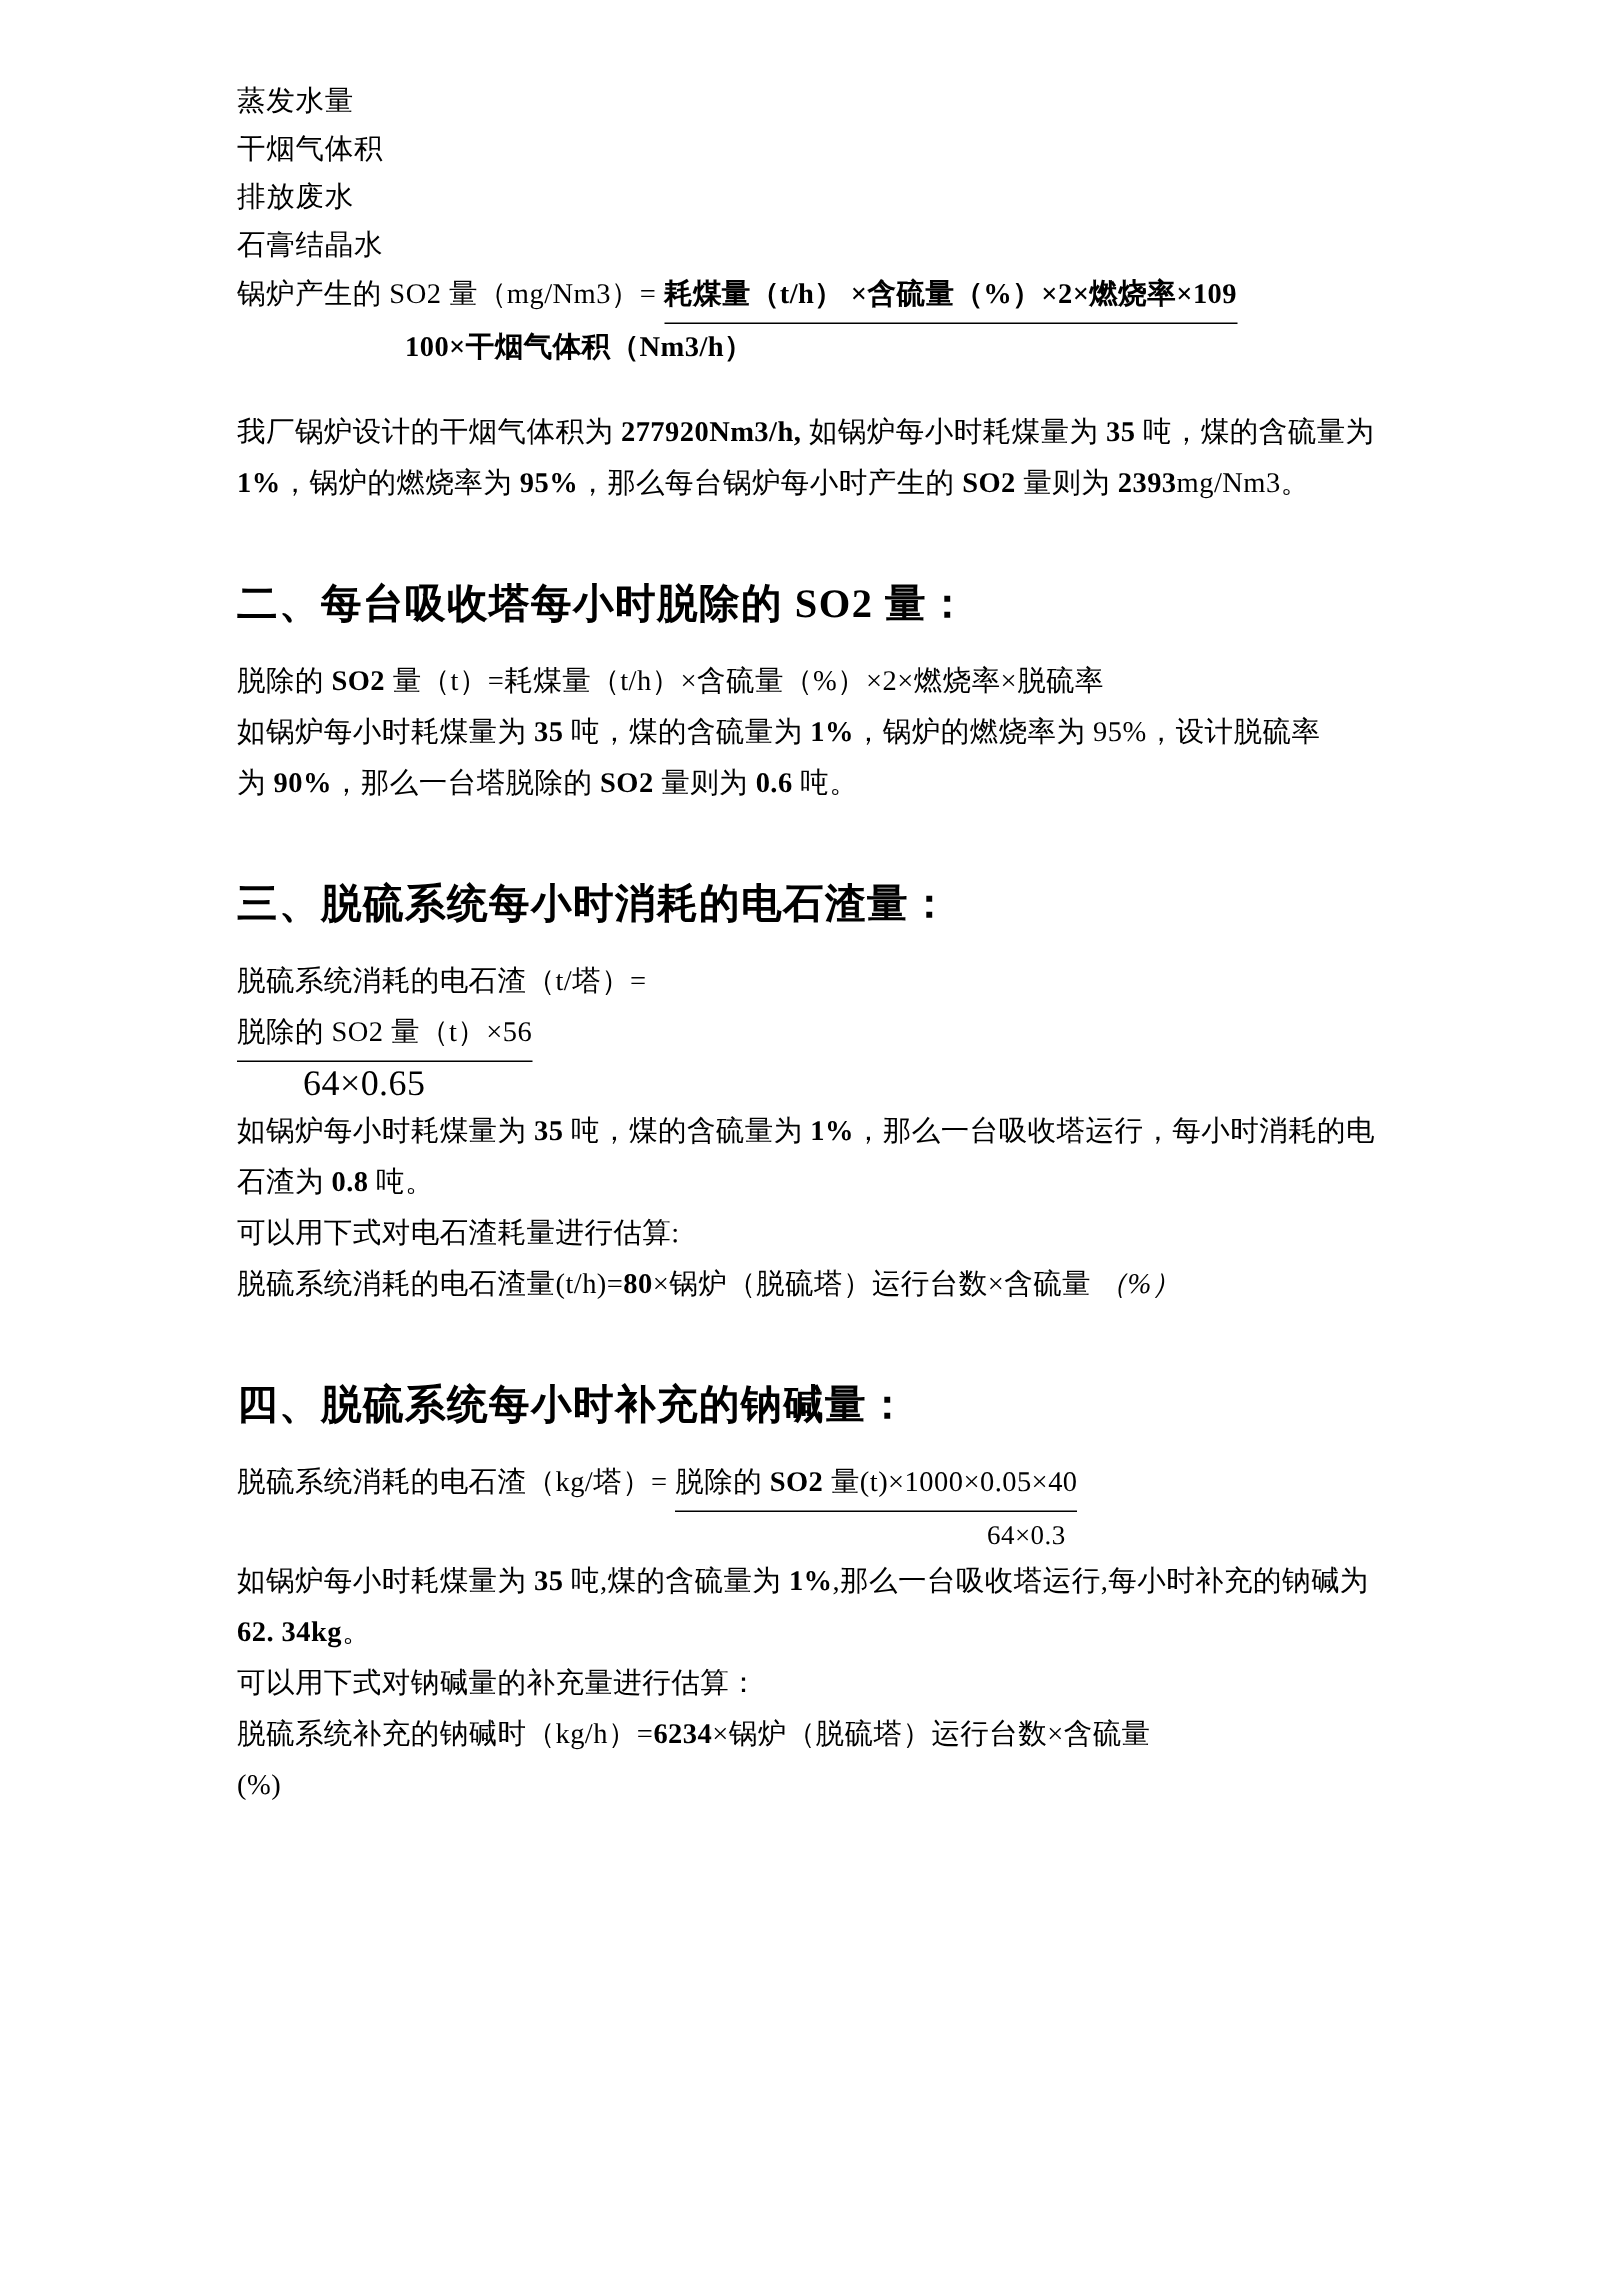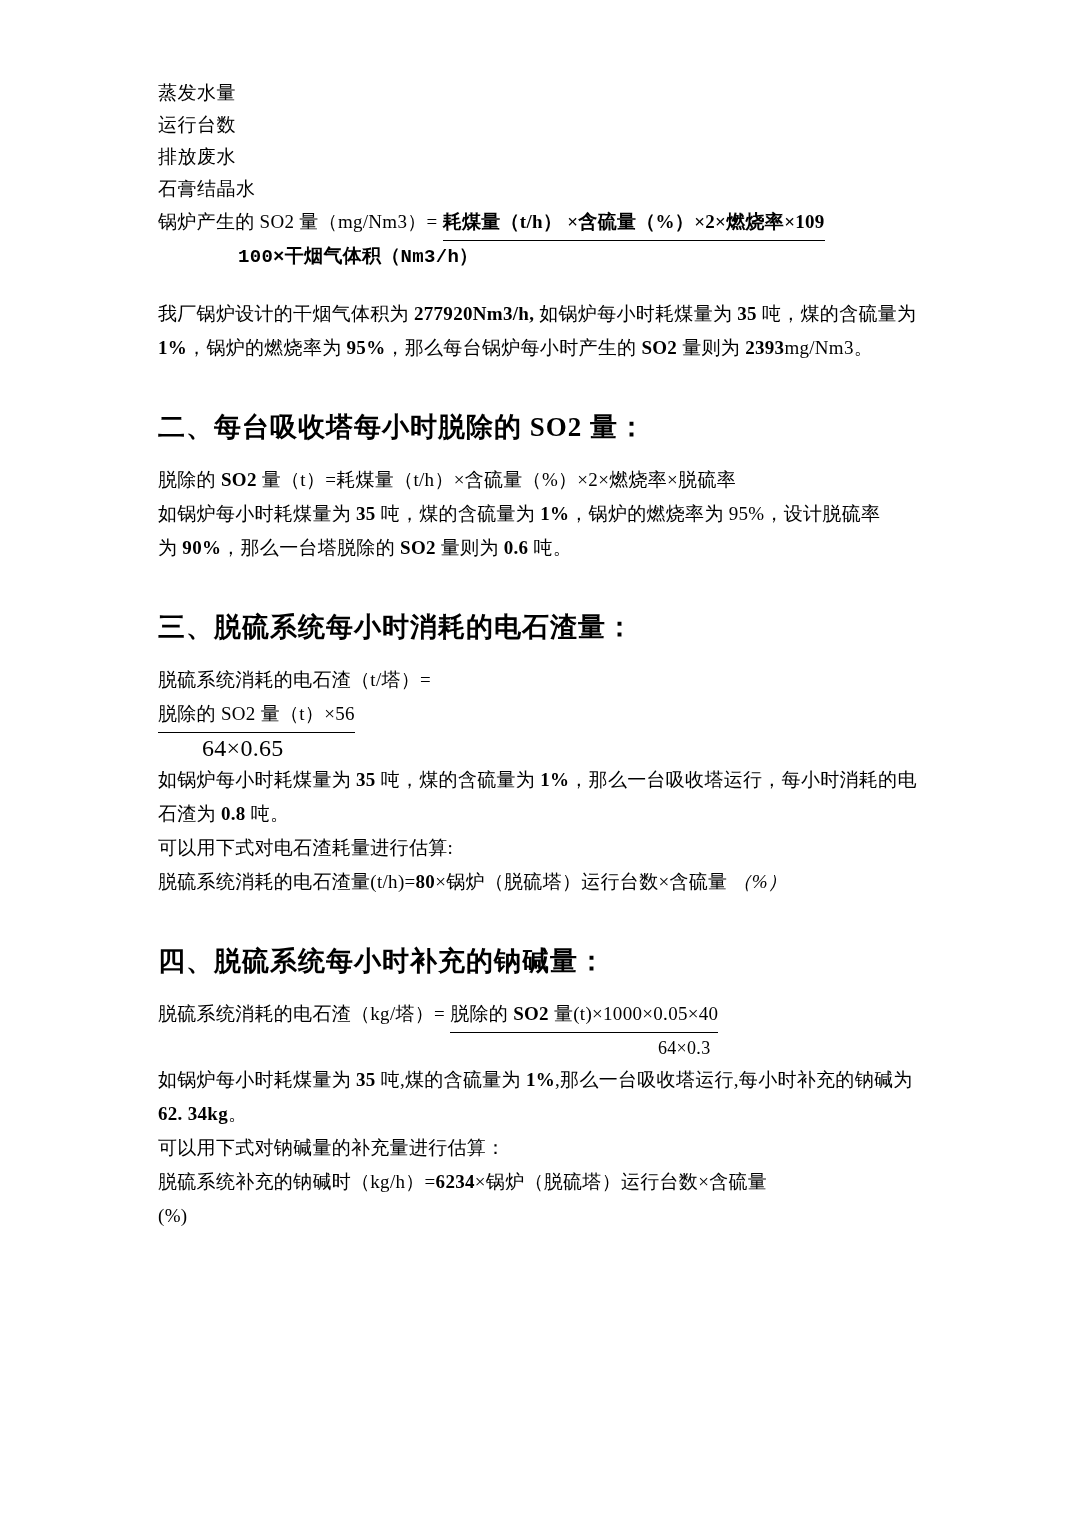--- a/index.html
+++ b/index.html
@@ -11,21 +11,21 @@
     width: 1080px;
     height: 1528px;
     font-family: "Liberation Serif", "DejaVu Serif", serif;
     color: #000000;
   }
   .page {
     position: relative;
     width: 1080px;
     height: 1388px;
     box-sizing: border-box;
-    padding: 77px 150px 0 158px;
+    padding: 52px 150px 0 158px;
   }
   .intro-list {
     margin: 0;
     padding: 0;
     list-style: none;
   }
   .intro-list li {
     font-size: 19px;
     line-height: 32px;
     letter-spacing: 0.5px;
@@ -46,24 +46,23 @@
     margin-top: 24px;
   }
   .b { font-weight: bold; }
   .frac-line {
     border-bottom: 1.3px solid #000;
     display: inline-block;
     padding-bottom: 1px;
   }
   .denominator {
     display: block;
-    margin-left: 80px;
+    margin-left: 112px;
     font-size: 19px;
     line-height: 32px;
-    font-family: Liberation Mono, monospace;
   }
   .denominator-2 {
     display: block;
     margin-left: 44px;
     font-size: 24px;
     line-height: 30px;
   }
   .denominator-3 {
     display: block;
     margin-left: 500px;
@@ -79,21 +78,21 @@
   .mt30 { margin-top: 30px; }
   .mt56 { margin-top: 56px; }
 </style>
 </head>
 <body>
 
 <div class="page">
 
   <ul class="intro-list">
     <li>蒸发水量</li>
-    <li>运行台数</li>
+    <li>干烟气体积</li>
     <li>排放废水</li>
     <li>石膏结晶水</li>
   </ul>
 
   <p class="body tight">
     <span>锅炉产生的 SO2 量（mg/Nm3）=</span>
     <span class="frac-line b">耗煤量（t/h） ×含硫量（%）×2×燃烧率×109</span>
     <span class="denominator b">100×干烟气体积（Nm3/h）</span>
   </p>
   <p class="body spaced">

